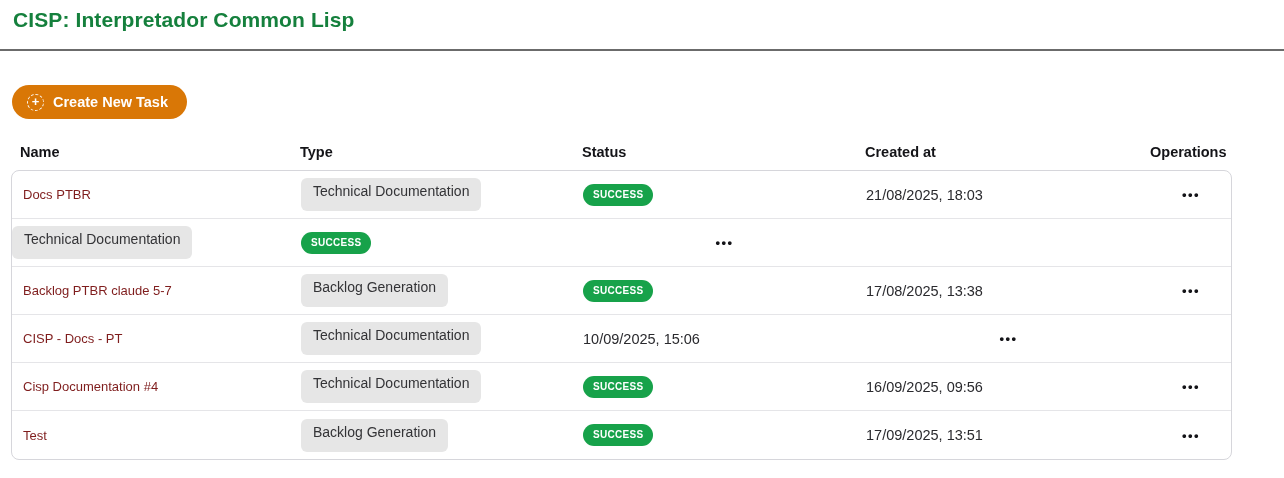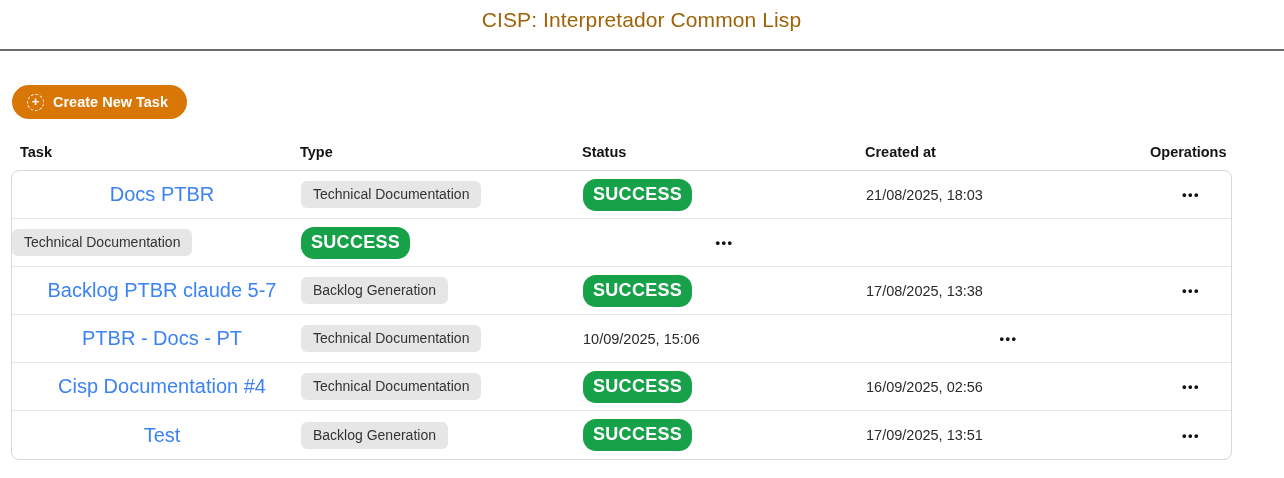--- a/index.html
+++ b/index.html
@@ -8,23 +8,22 @@
     width: 1284px; height: 478px; overflow: hidden;
     font-family: "Liberation Sans", sans-serif;
     color: #1f1f23;
   }
   .page { width: 1284px; height: 478px; position: relative; }
 
   
   .page-title {
     margin: 8px 14px 0 13px;
     font-size: 21px; line-height: 23px;
-    font-weight: 400; color: #a16207;
+    font-weight: 700; color: #15803d;
     letter-spacing: 0.1px;
-    text-align: center;
   }
   .title-divider {
     margin-top: 18px;
     border: none;
     border-top: 2.5px solid #6b6b6b;
     width: 100%;
   }
 
   
   .toolbar { margin: 34px 0 0 12px; }
@@ -64,35 +63,35 @@
   .tbody {
     border: 1px solid #d6d6db;
     border-radius: 8px;
     background: #ffffff;
   }
   .row { height: 48px; border-bottom: 1px solid #e5e5e8; }
   .row:last-child { border-bottom: none; }
 
   .cell-name {
     padding-left: 11px;
-    font-size: 20px; color: #3b82f6; text-align: center;
+    font-size: 13px; color: #7f1d1d;
   }
   .type-badge {
     display: inline-block;
     background: #e6e6e6;
     color: #333336;
     font-size: 14px;
-    padding: 5px 12px 6px;
+    padding: 5px 12px 12px;
     border-radius: 6px;
     justify-self: start;
   }
   .status-badge {
     display: inline-block;
     color: #ffffff;
-    font-size: 18px; font-weight: 700; letter-spacing: 0.3px;
+    font-size: 10px; font-weight: 700; letter-spacing: 0.3px;
     padding: 5px 10px 6px;
     border-radius: 13px;
     justify-self: start;
   }
   .st-success { background: #17a24a; }
   .st-revoked { background: #ef4444; }
 
   .cell-created { font-size: 14.5px; color: #2a2a2e; }
 
   .cell-ops { text-align: center; }
@@ -114,21 +113,21 @@
   <div class="toolbar">
     <button class="create-btn">
       <span class="plus-circle">+</span>
       <span>Create New Task</span>
     </button>
   </div>
 
   <div class="table-wrap">
 
     <div class="thead grid">
-      <div class="th col-name">Task</div>
+      <div class="th col-name">Name</div>
       <div class="th col-type">Type</div>
       <div class="th col-status">Status</div>
       <div class="th col-created">Created at</div>
       <div class="th col-ops">Operations</div>
     </div>
 
     <div class="tbody">
 
       <div class="row grid">
         <div class="cell-name">Docs PTBR</div>
@@ -146,31 +145,31 @@
 
       <div class="row grid">
         <div class="cell-name">Backlog PTBR claude 5-7</div>
         <div><span class="type-badge">Backlog Generation</span></div>
         <div><span class="status-badge st-success">SUCCESS</span></div>
         <div class="cell-created">17/08/2025, 13:38</div>
         <div class="cell-ops"><button class="ops-btn"><span>•••</span></button></div>
       </div>
 
       <div class="row grid">
-        <div class="cell-name">PTBR - Docs - PT</div>
+        <div class="cell-name">CISP - Docs - PT</div>
         <div><span class="type-badge">Technical Documentation</span></div>
         <div class="cell-created">10/09/2025, 15:06</div>
         <div class="cell-ops"><button class="ops-btn"><span>•••</span></button></div>
       </div>
 
       <div class="row grid">
         <div class="cell-name">Cisp Documentation #4</div>
         <div><span class="type-badge">Technical Documentation</span></div>
         <div><span class="status-badge st-success">SUCCESS</span></div>
-        <div class="cell-created">16/09/2025, 02:56</div>
+        <div class="cell-created">16/09/2025, 09:56</div>
         <div class="cell-ops"><button class="ops-btn"><span>•••</span></button></div>
       </div>
 
       <div class="row grid">
         <div class="cell-name">Test</div>
         <div><span class="type-badge">Backlog Generation</span></div>
         <div><span class="status-badge st-success">SUCCESS</span></div>
         <div class="cell-created">17/09/2025, 13:51</div>
         <div class="cell-ops"><button class="ops-btn"><span>•••</span></button></div>
       </div>

